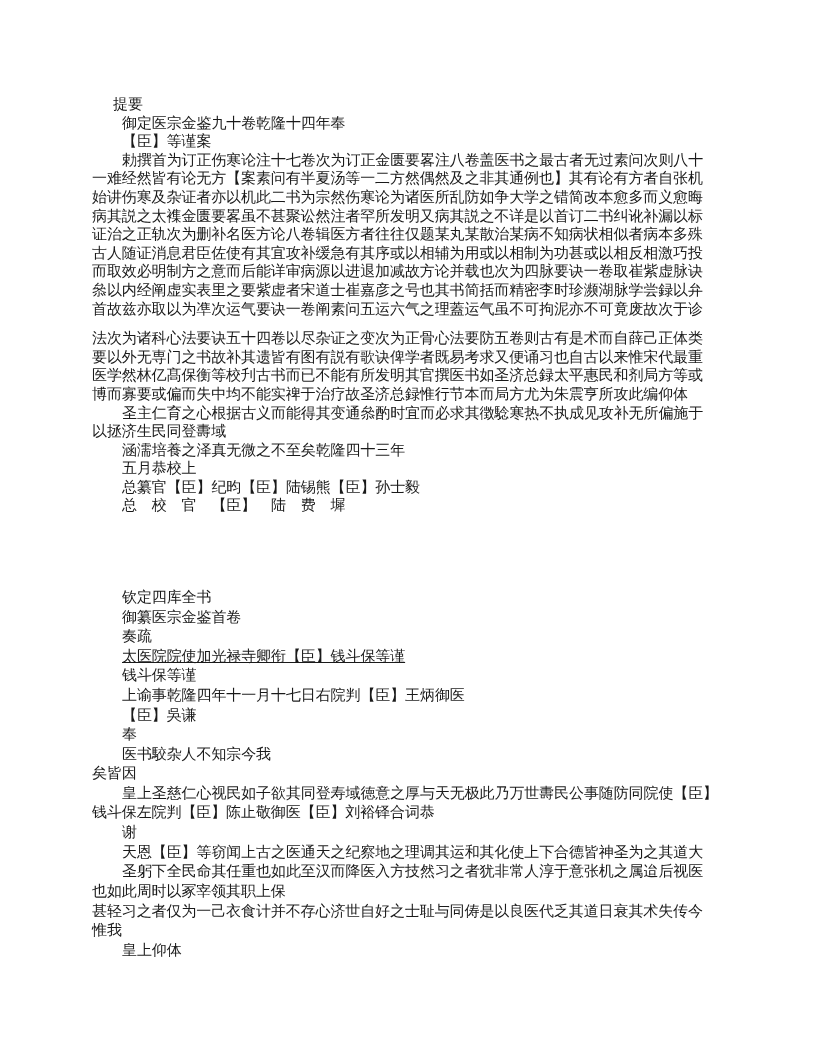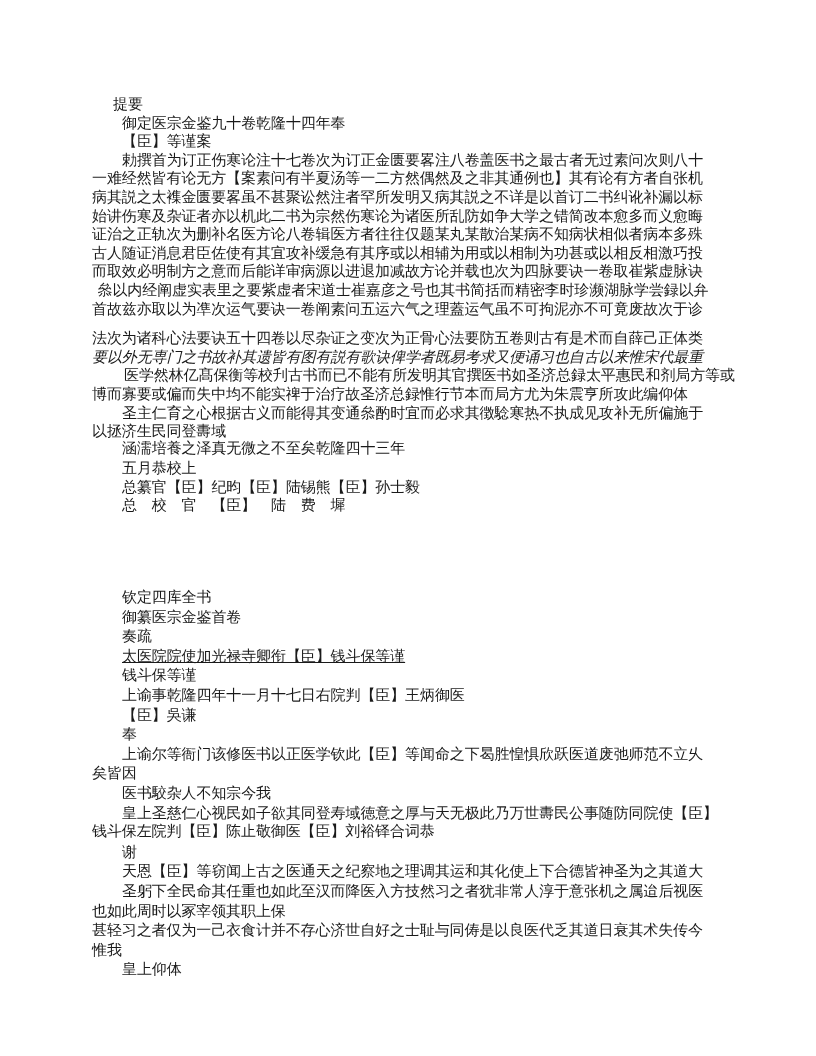--- a/index.html
+++ b/index.html
@@ -38,50 +38,49 @@
 </head>
 <body>
 
 <div class="page">
   <section class="text-block block-tiyao">
       <div class="line" style="padding-left: 1.4em;">提要</div>
       <div class="line" style="padding-left: 2em;">御定医宗金鉴九十卷乾隆十四年奉</div>
       <div class="line" style="padding-left: 2em;">【臣】等谨案</div>
       <div class="line" style="padding-left: 2em;">勅撰首为订正伤寒论注十七卷次为订正金匮要畧注八卷盖医书之最古者无过素问次则八十</div>
       <div class="line" style="padding-left: 0em;">一难经然皆有论无方【案素问有半夏汤等一二方然偶然及之非其通例也】其有论有方者自张机</div>
+      <div class="line" style="padding-left: 0em;">始讲伤寒及杂证者亦以机此二书为宗然伤寒论为诸医所乱防如争大学之错简改本愈多而义愈晦</div>
       <div class="line" style="padding-left: 0em;">病其説之太襍金匮要畧虽不甚聚讼然注者罕所发明又病其説之不详是以首订二书纠讹补漏以标</div>
-      <div class="line" style="padding-left: 0em;">始讲伤寒及杂证者亦以机此二书为宗然伤寒论为诸医所乱防如争大学之错简改本愈多而义愈晦</div>
       <div class="line" style="padding-left: 0em;">证治之正轨次为删补名医方论八卷辑医方者往往仅题某丸某散治某病不知病状相似者病本多殊</div>
       <div class="line" style="padding-left: 0em;">古人随证消息君臣佐使有其宜攻补缓急有其序或以相辅为用或以相制为功甚或以相反相激巧投</div>
       <div class="line" style="padding-left: 0em;">而取效必明制方之意而后能详审病源以进退加减故方论并载也次为四脉要诀一卷取崔紫虚脉诀</div>
-      <div class="line" style="padding-left: 0em; text-align: center;">叅以内经阐虚实表里之要紫虚者宋道士崔嘉彦之号也其书简括而精密李时珍濒湖脉学尝録以弁</div>
+      <div class="line" style="padding-left: 0em;">叅以内经阐虚实表里之要紫虚者宋道士崔嘉彦之号也其书简括而精密李时珍濒湖脉学尝録以弁</div>
       <div class="line" style="padding-left: 0em;">首故兹亦取以为凖次运气要诀一卷阐素问五运六气之理蓋运气虽不可拘泥亦不可竟废故次于诊</div>
       <div class="line" style="padding-left: 0em; margin-top: 11px;">法次为诸科心法要诀五十四卷以尽杂证之变次为正骨心法要防五卷则古有是术而自薛己正体类</div>
-      <div class="line" style="padding-left: 0em; font-style: italic;">要以外无専门之书故补其遗皆有图有説有歌诀俾学者既易考求又便诵习也自古以来惟宋代最重</div>
-      <div class="line" style="padding-left: 0em; margin-left: 32px;">医学然林亿髙保衡等校刋古书而已不能有所发明其官撰医书如圣济总録太平惠民和剂局方等或</div>
+      <div class="line" style="padding-left: 0em;">要以外无専门之书故补其遗皆有图有説有歌诀俾学者既易考求又便诵习也自古以来惟宋代最重</div>
+      <div class="line" style="padding-left: 0em;">医学然林亿髙保衡等校刋古书而已不能有所发明其官撰医书如圣济总録太平惠民和剂局方等或</div>
       <div class="line" style="padding-left: 0em;">博而寡要或偏而失中均不能实禆于治疗故圣济总録惟行节本而局方尤为朱震亨所攻此编仰体</div>
       <div class="line" style="padding-left: 2em;">圣主仁育之心根据古义而能得其变通叅酌时宜而必求其徴騐寒热不执成见攻补无所偏施于</div>
       <div class="line" style="padding-left: 0em;">以拯济生民同登夀域</div>
-      <div class="line" style="padding-left: 2em; font-family: Liberation Mono, monospace;">涵濡培養之泽真无微之不至矣乾隆四十三年</div>
+      <div class="line" style="padding-left: 2em;">涵濡培養之泽真无微之不至矣乾隆四十三年</div>
       <div class="line" style="padding-left: 2em;">五月恭校上</div>
       <div class="line" style="padding-left: 2em;">总纂官【臣】纪昀【臣】陆锡熊【臣】孙士毅</div>
       <div class="line" style="padding-left: 2em;">总　校　官　【臣】　陆　费　墀</div>
     </section>
   <section class="text-block block-zoushu">
       <div class="line" style="padding-left: 2em;">钦定四库全书</div>
       <div class="line" style="padding-left: 2em;">御纂医宗金鉴首卷</div>
       <div class="line" style="padding-left: 2em;">奏疏</div>
       <div class="line" style="padding-left: 2em; text-decoration: underline;">太医院院使加光禄寺卿衔【臣】钱斗保等谨</div>
       <div class="line" style="padding-left: 2em;">钱斗保等谨</div>
       <div class="line" style="padding-left: 2em;">上谕事乾隆四年十一月十七日右院判【臣】王炳御医</div>
       <div class="line" style="padding-left: 2em;">【臣】吳谦</div>
       <div class="line" style="padding-left: 2em;">奉</div>
-      <div class="line" style="padding-left: 2em;">上谕尔等衙门该修医书以正医学钦此【臣】等闻命之下曷胜惶惧欣跃医道废弛师范不立乆</div>
+      <div class="line" style="padding-left: 2em;">医书駮杂人不知宗今我</div>
       <div class="line" style="padding-left: 0em;">矣皆因</div>
-      <div class="line" style="padding-left: 2em;">医书駮杂人不知宗今我</div>
       <div class="line" style="padding-left: 2em;">皇上圣慈仁心视民如子欲其同登寿域徳意之厚与天无极此乃万世夀民公事随防同院使【臣】</div>
       <div class="line" style="padding-left: 0em; font-family: Liberation Mono, monospace;">钱斗保左院判【臣】陈止敬御医【臣】刘裕铎合词恭</div>
       <div class="line" style="padding-left: 2em;">谢</div>
       <div class="line" style="padding-left: 2em;">天恩【臣】等窃闻上古之医通天之纪察地之理调其运和其化使上下合德皆神圣为之其道大</div>
       <div class="line" style="padding-left: 2em;">圣躬下全民命其任重也如此至汉而降医入方技然习之者犹非常人淳于意张机之属迨后视医</div>
       <div class="line" style="padding-left: 0em;">也如此周时以冢宰领其职上保</div>
       <div class="line" style="padding-left: 0em;">甚轻习之者仅为一己衣食计并不存心济世自好之士耻与同俦是以良医代乏其道日衰其术失传今</div>
       <div class="line" style="padding-left: 0em;">惟我</div>
       <div class="line" style="padding-left: 2em;">皇上仰体</div>
     </section>

